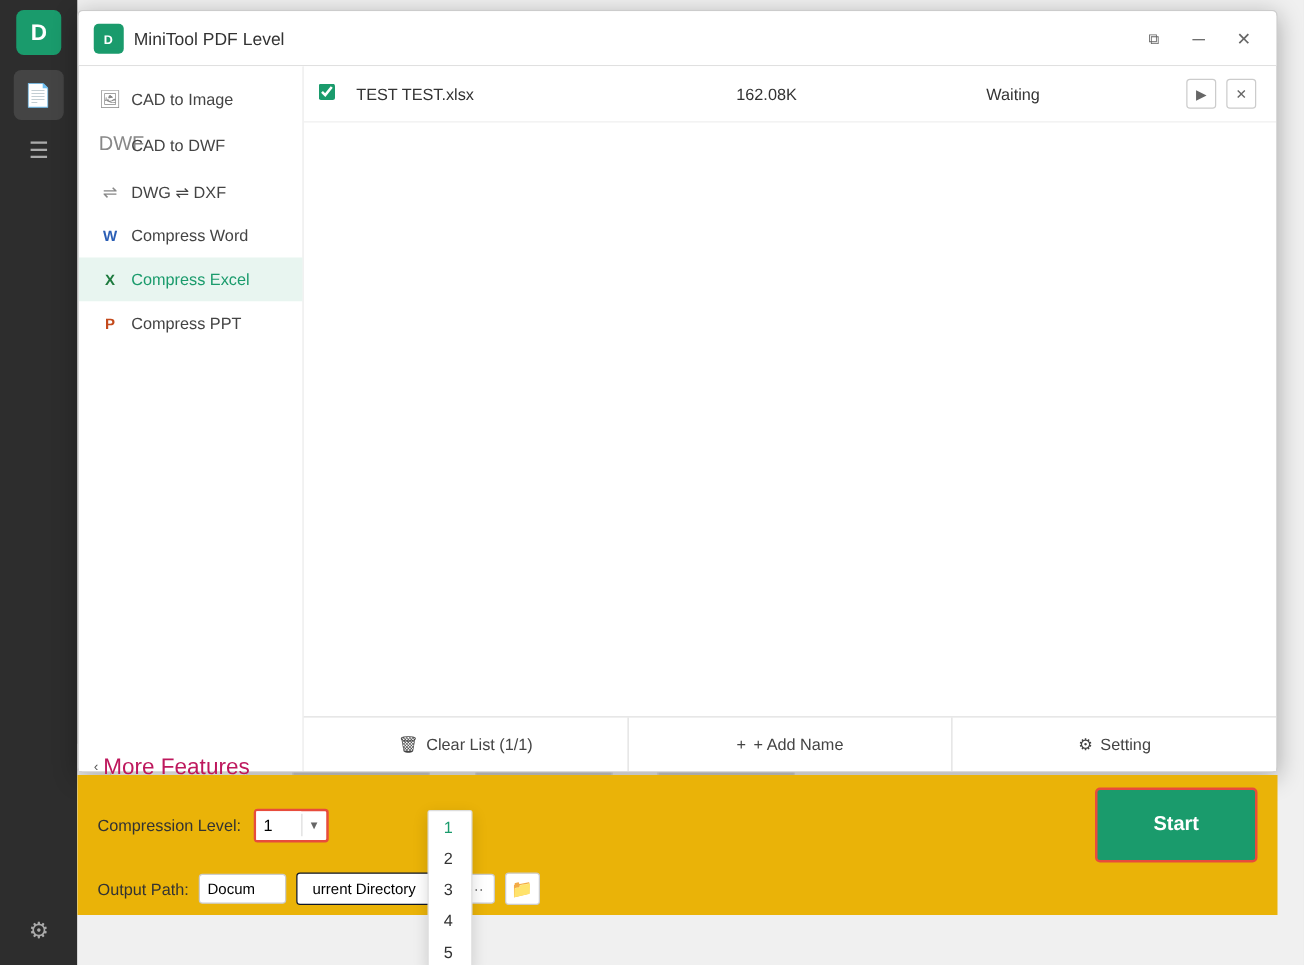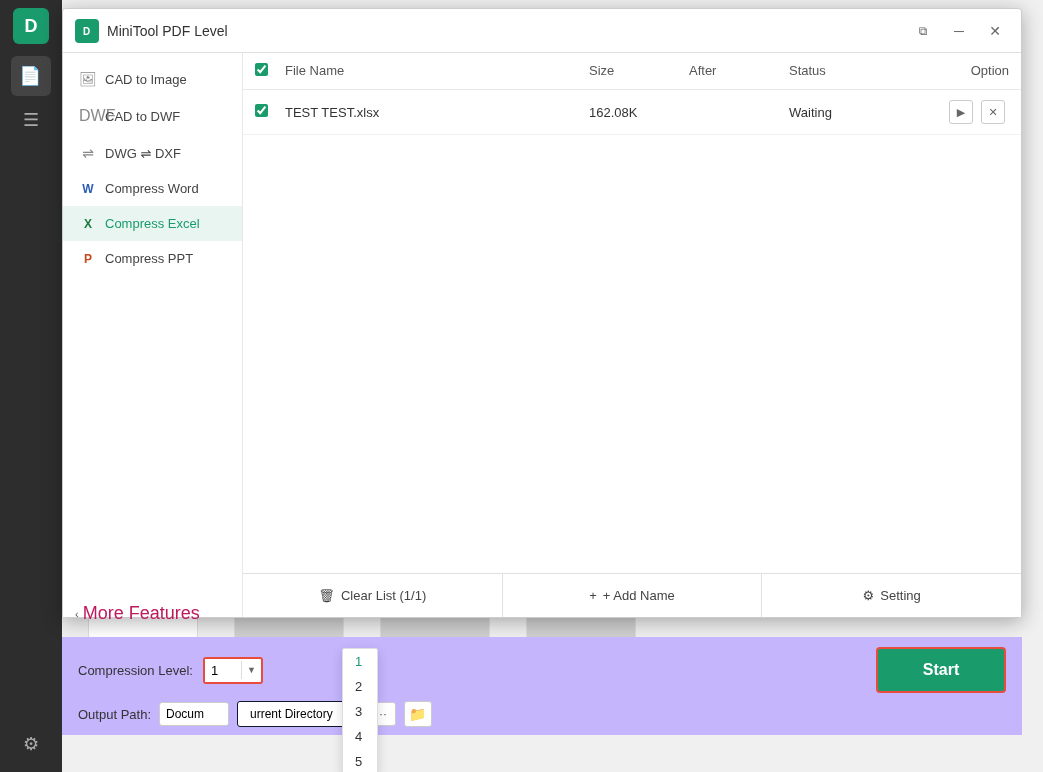--- a/index.html
+++ b/index.html
@@ -386,30 +386,20 @@
         <span>Compress Excel</span>
       </div>
       <div class="sidebar-item">
         <span class="sidebar-icon" style="font-size:12px;font-weight:bold;color:#c44a1c;">P</span>
         <span>Compress PPT</span>
       </div>
     </div>
 
     <div class="main-content">
 
-      <div class="table-header">
-        <div>
-          <input type="checkbox" checked="" style="accent-color: rgb(26, 155, 108);">
-        </div>
-        <div>File Name</div>
-        <div>Size</div>
-        <div>After</div>
-        <div>Status</div>
-        <div style="text-align:right;">Option</div>
-      </div>
 
       <div class="file-table">
         <div class="table-row">
           <div>
             <input type="checkbox" checked="" style="accent-color: rgb(26, 155, 108);">
           </div>
           <div>TEST TEST.xlsx</div>
           <div>162.08K</div>
           <div></div>
           <div>Waiting</div>
@@ -431,30 +421,30 @@
         </button>
         <button class="toolbar-btn">
           <span>⚙</span>
           <span>Setting</span>
         </button>
       </div>
     </div>
   </div>
 </div>
 
-<div style="position:absolute;top:620px;left:62px;width:960px;background:#c4b5fd;padding:10px 16px 8px 16px;margin-top:17px;">
+<div style="position:absolute;top:620px;left:62px;width:960px;background:#eab308;padding:10px 16px 8px 16px;">
 
   <div style="display:flex;align-items:center;gap:10px;margin-bottom:8px;">
     <span style="font-size:13px;color:#333;">Compression Level:</span>
     <div style="border:2px solid #e74c3c;border-radius:3px;display:flex;align-items:center;background:#fff;">
       <input type="text" value="1" style="width: 36px; padding: 4px 6px; border: none; font-size: 13px; outline: none;">
       <span style="padding:4px 5px;font-size:9px;color:#666;cursor:pointer;border-left:1px solid #ddd;">▼</span>
     </div>
 
-    <button style="margin-left:auto;width:130px;height:46px;background:#1a9b6c;color:white;border:2px solid #e74c3c;border-radius:4px;font-size:16px;font-weight:600;cursor:pointer;">Start</button>
+    <button style="margin-left:auto;width:130px;height:60px;background:#1a9b6c;color:white;border:2px solid #e74c3c;border-radius:4px;font-size:16px;font-weight:600;cursor:pointer;">Start</button>
   </div>
 
   <div style="display:flex;align-items:center;gap:8px;">
     <span style="font-size:13px;color:#333;">Output Path:</span>
     <input type="text" style="width: 70px; padding: 4px 6px; border: 1px solid rgb(204, 204, 204); border-radius: 3px; font-size: 12px;" value="Docum">
     <select style="padding:4px 8px;border:1px solid #0f172a;border-radius:3px;font-size:12px;background:#fff;">
       <option>urrent Directory</option>
       <option>Custom Path</option>
     </select>
     <button class="dots-btn">···</button>

